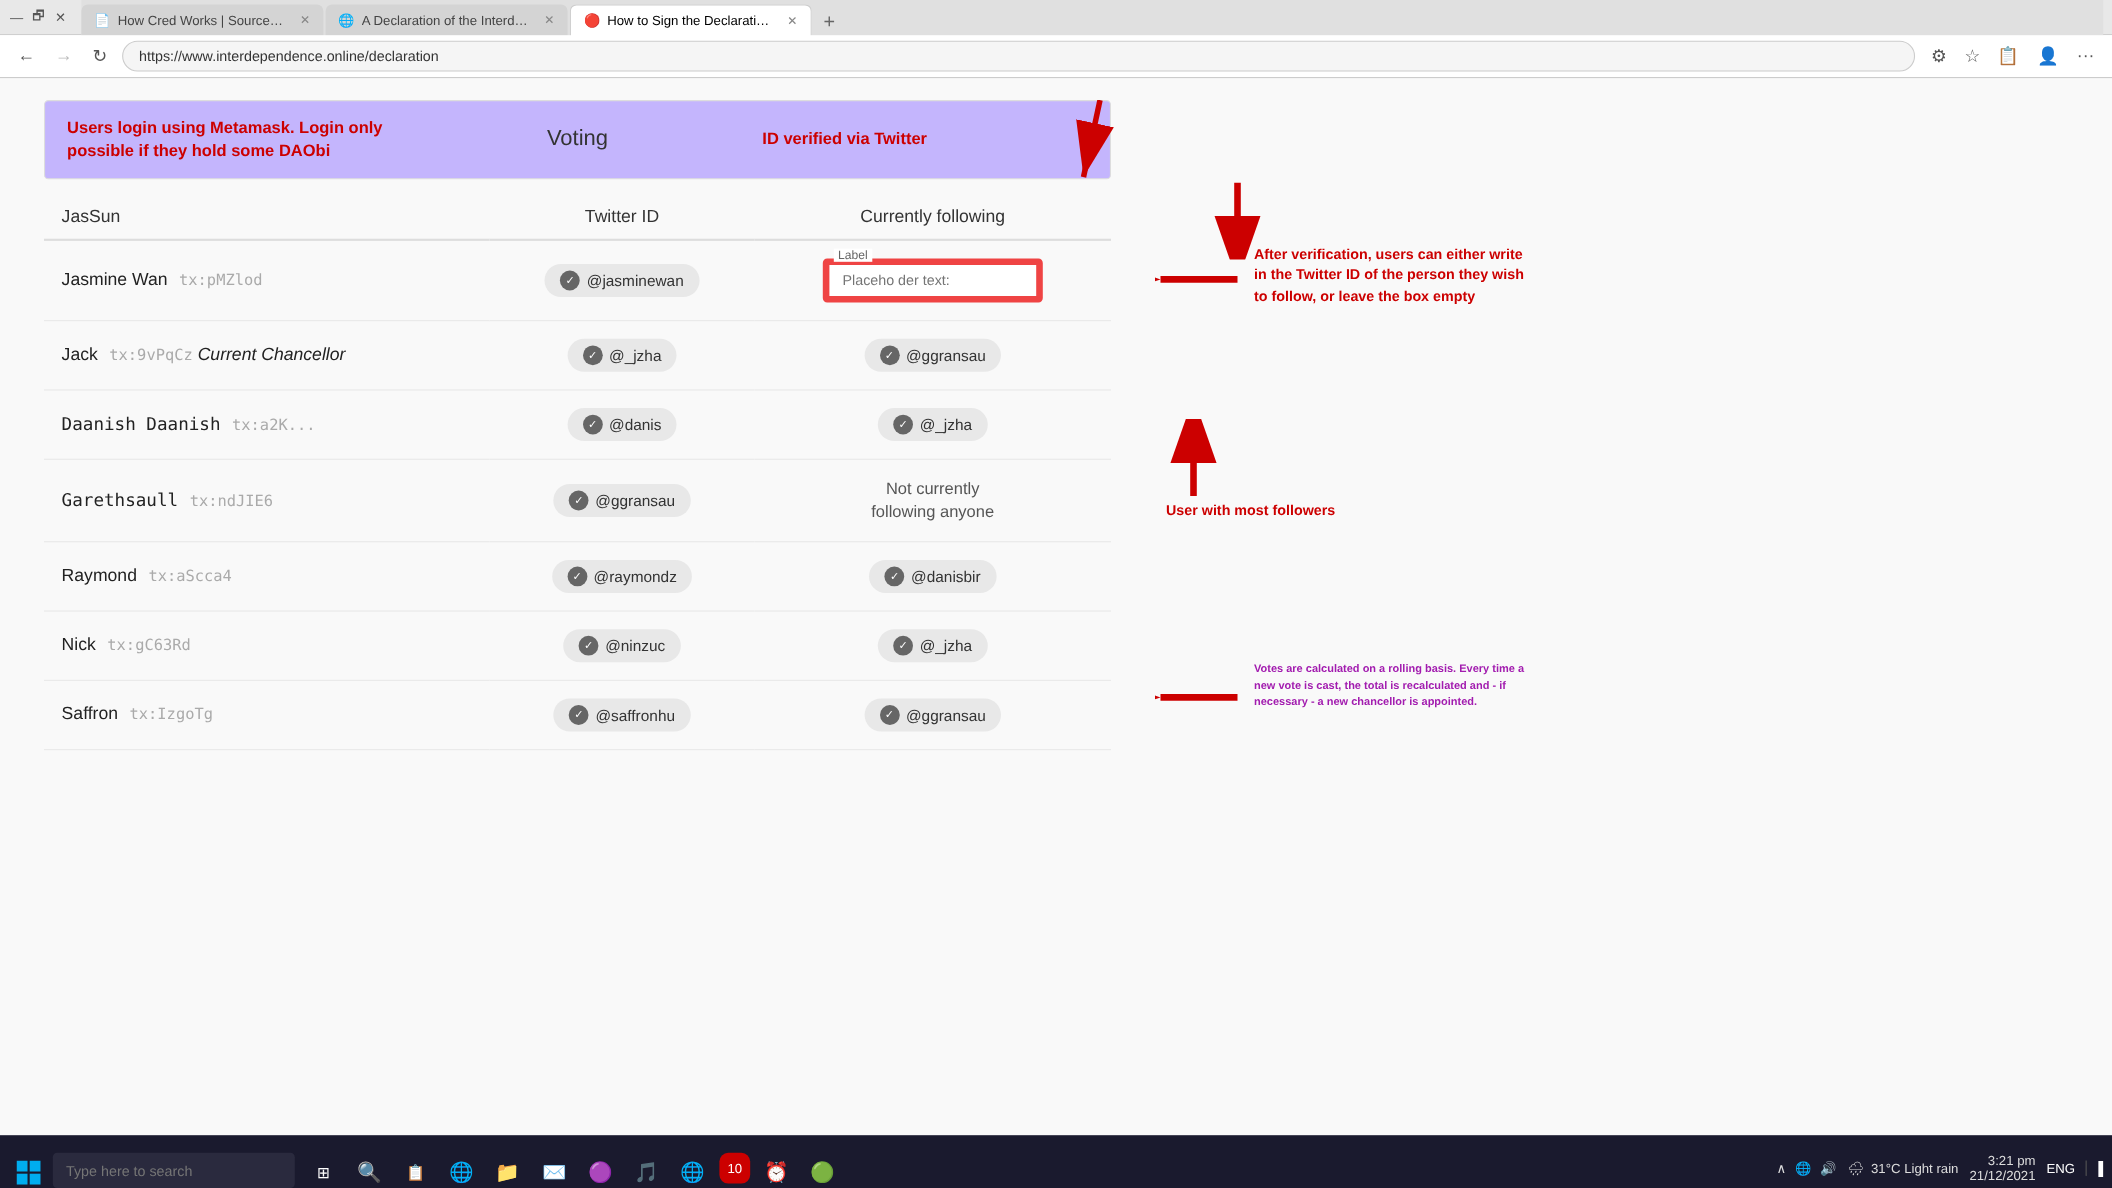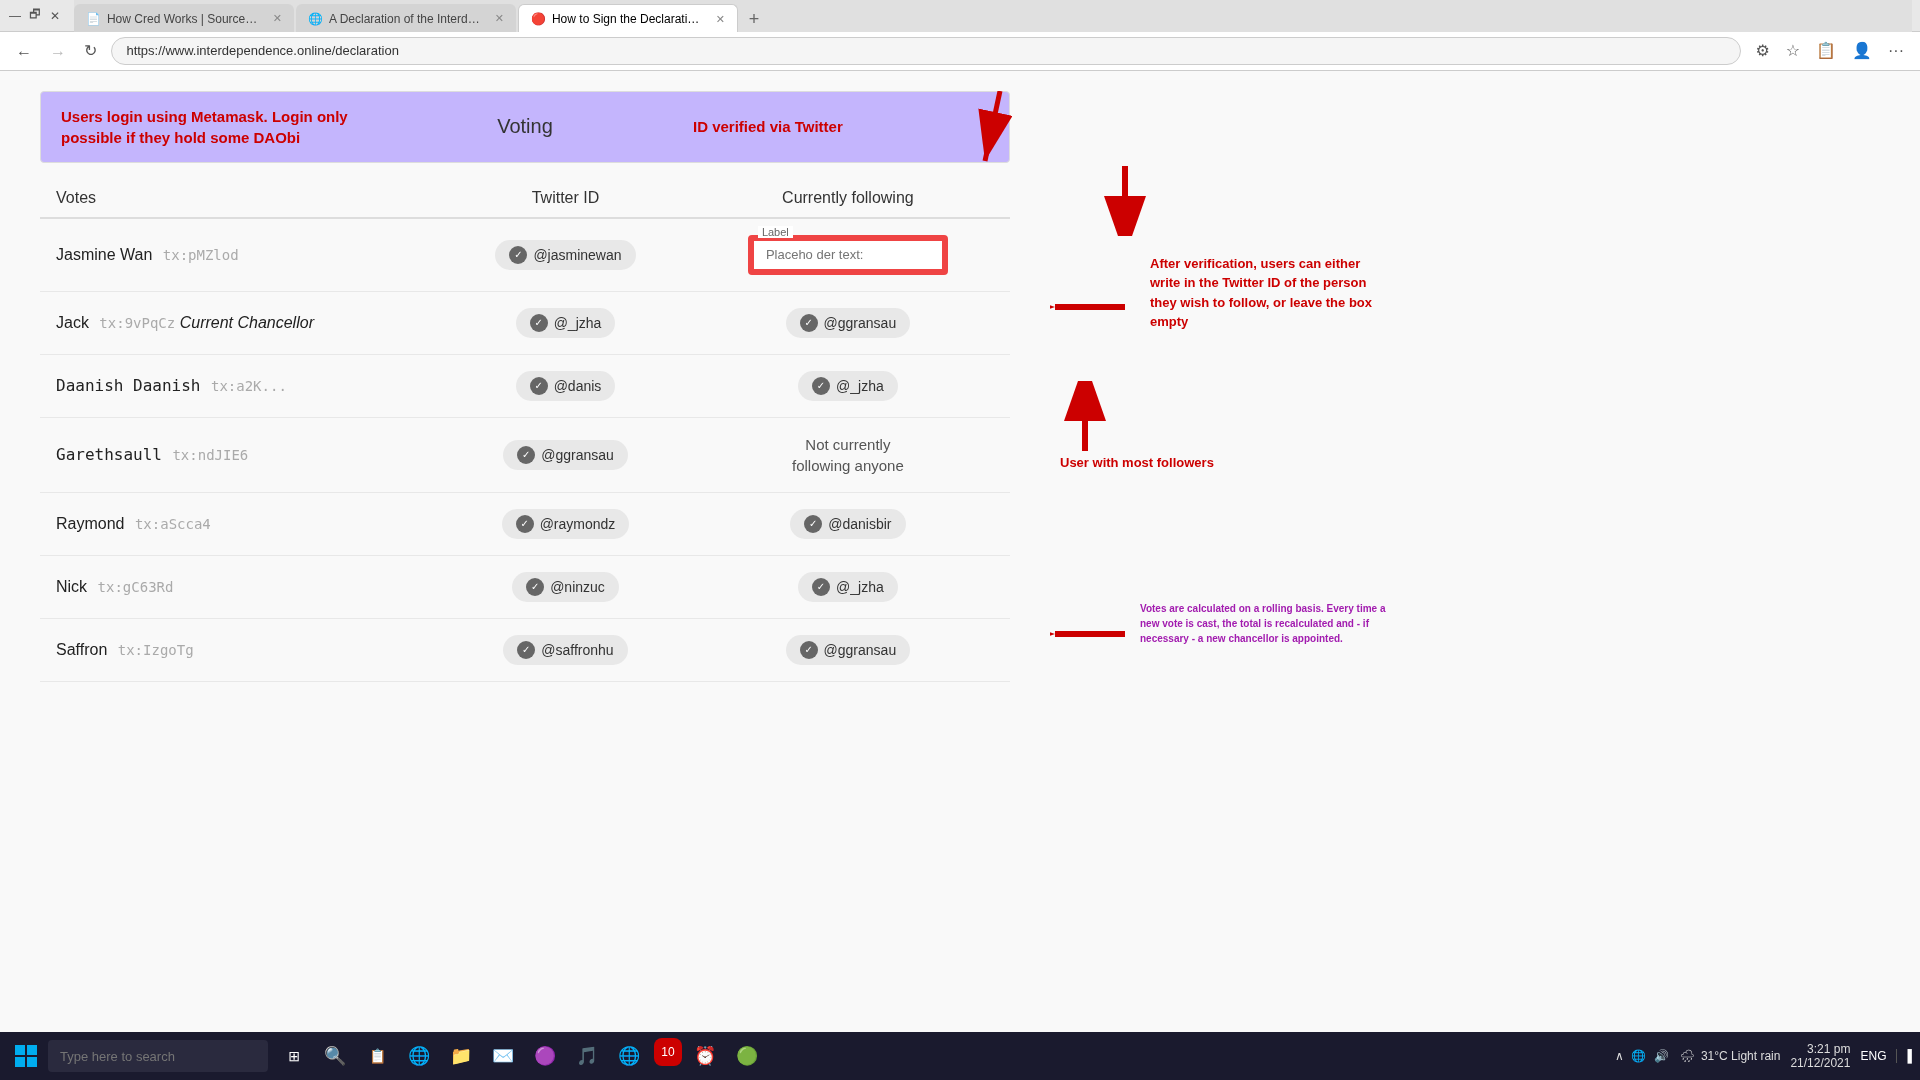--- a/index.html
+++ b/index.html
@@ -320,22 +320,22 @@
       font-size: 13px;
       color: #aaa;
       outline: none;
     }
 
     
     .taskbar {
       background: #1a1a2e;
       height: 48px;
       display: flex;
-      align-items: center;
-      padding: 4px 8px;
+      align-items: flex-start;
+      padding: 16px 8px;
       gap: 4px;
       flex-shrink: 0;
     }
 
     .taskbar-start {
       width: 36px;
       height: 36px;
       display: flex;
       align-items: center;
       justify-content: center;
@@ -475,21 +475,21 @@
             <span>Voting</span>
           </div>
           <div class="banner-right">
             <span class="banner-text-red-right">ID verified via Twitter</span>
           </div>
         </div>
 
         <table class="voting-table">
           <thead>
             <tr>
-              <th>Votes</th>
+              <th>JasSun</th>
               <th style="text-align:center;">Twitter ID</th>
               <th style="text-align:center;">Currently following</th>
             </tr>
           </thead>
           <tbody>
 
             <tr>
               <td>
                 <span class="wallet-name">Jasmine Wan</span>
                 <span class="wallet-tx">tx:pMZlod</span>
@@ -657,21 +657,21 @@
                 <polygon points="0 0, 10 3.5, 0 7" fill="#cc0000"></polygon>
               </marker>
             </defs>
             <line x1="25" y1="70" x2="25" y2="10" stroke="#cc0000" stroke-width="6" marker-end="url(#ah3)"></line>
           </svg>
           <div style="color:#cc0000; font-weight:bold; font-size:13px; white-space:nowrap;">User with most followers</div>
         </div>
 
         <div style="position:absolute; top:150px; left:0px; width:340px;">
 
-          <div style="display:flex; align-items:flex-end; gap:20px;margin-top:33px;">
+          <div style="display:flex; align-items:center; gap:10px;">
             <svg width="80" height="50" style="flex-shrink:0; margin-top:8px;">
               <defs>
                 <marker id="ah4" markerWidth="10" markerHeight="7" refX="0" refY="3.5" orient="auto">
                   <polygon points="10 0, 0 3.5, 10 7" fill="#cc0000"></polygon>
                 </marker>
               </defs>
               <line x1="75" y1="25" x2="5" y2="25" stroke="#cc0000" stroke-width="6" marker-end="url(#ah4)"></line>
             </svg>
             <div style="color:#cc0000; font-weight:bold; font-size:13px; line-height:1.5;">After verification, users can either write in the Twitter ID of the person they wish to follow, or leave the box empty</div>
           </div>

